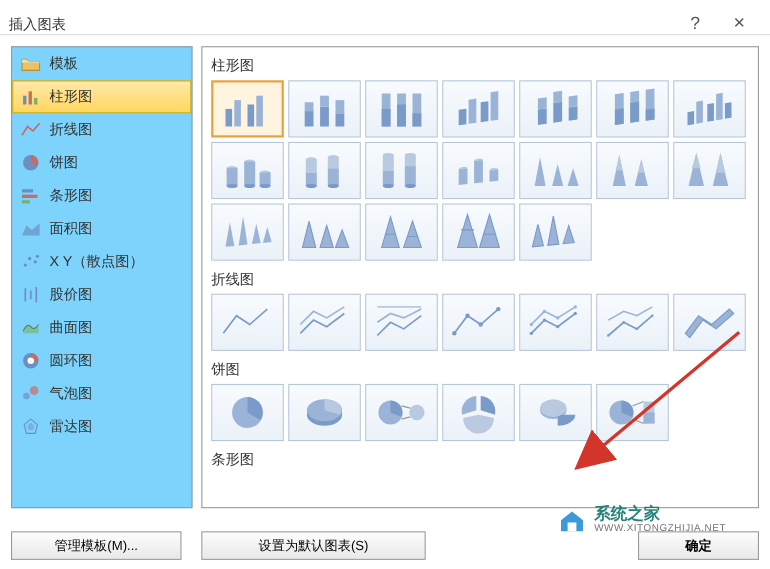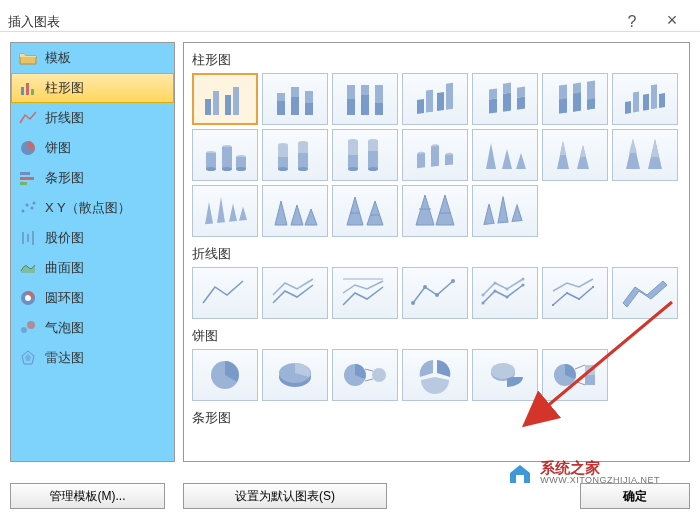--- a/index.html
+++ b/index.html
@@ -26,21 +26,21 @@
 
 .footer { position: absolute; bottom: 8px; left: 10px; right: 10px; display: flex; gap: 8px; align-items: center; }
 .btn { height: 26px; border: 1px solid #9a9a9a; background: linear-gradient(#fdfdfd, #e8e8e8); padding: 12px 14px; font-size: 12px; cursor: default; display: flex; align-items: center; justify-content: center; }
 .btn.manage { width: 155px; }
 .btn.default { width: 204px; margin-left: 10px; }
 .btn.ok { width: 110px; margin-left: auto; font-weight: bold; }
 
 .watermark { position: absolute; bottom: 30px; right: 40px; display: flex; align-items: center; gap: 6px; opacity: 0.9; pointer-events: none; }
 .watermark .logo { width: 28px; height: 28px; }
 .watermark .wm-text { display: flex; flex-direction: column; line-height: 1.1; }
-.watermark .wm-main { font-size: 15px; font-weight: bold; color: #b91c1c; }
+.watermark .wm-main { font-size: 15px; font-weight: bold; color: #0f766e; }
 .watermark .wm-sub { font-size: 9px; color: #666; letter-spacing: 0.5px; }
 
 .arrow-overlay { position: absolute; pointer-events: none; top: 0; left: 0; width: 700px; height: 517px; }
 </style>
 </head>
 <body>
 
 <div class="titlebar">
   <span class="title">插入图表</span>
   <span class="help">?</span>
@@ -87,20 +87,28 @@
     </div>
     <div class="side-item">
       <span class="side-icon">
           <svg viewBox="0 0 18 18">
             <rect x="1" y="3" width="10" height="3" fill="#6d8fc0"></rect>
             <rect x="1" y="8" width="14" height="3" fill="#c46d6d"></rect>
             <rect x="1" y="13" width="7" height="3" fill="#7ab06d"></rect>
           </svg>
         </span>
       <span>条形图</span>
+    </div>
+    <div class="side-item">
+      <span class="side-icon">
+          <svg viewBox="0 0 18 18">
+            <polygon points="1,15 5,6 10,10 17,4 17,15" fill="#6d8fc0" opacity="0.7"></polygon>
+          </svg>
+        </span>
+      <span>面积图</span>
     </div>
     <div class="side-item">
       <span class="side-icon">
           <svg viewBox="0 0 18 18">
             <circle cx="4" cy="12" r="1.5" fill="#6d8fc0"></circle>
             <circle cx="8" cy="6" r="1.5" fill="#6d8fc0"></circle>
             <circle cx="13" cy="9" r="1.5" fill="#6d8fc0"></circle>
             <circle cx="15" cy="4" r="1.5" fill="#6d8fc0"></circle>
           </svg>
         </span>

